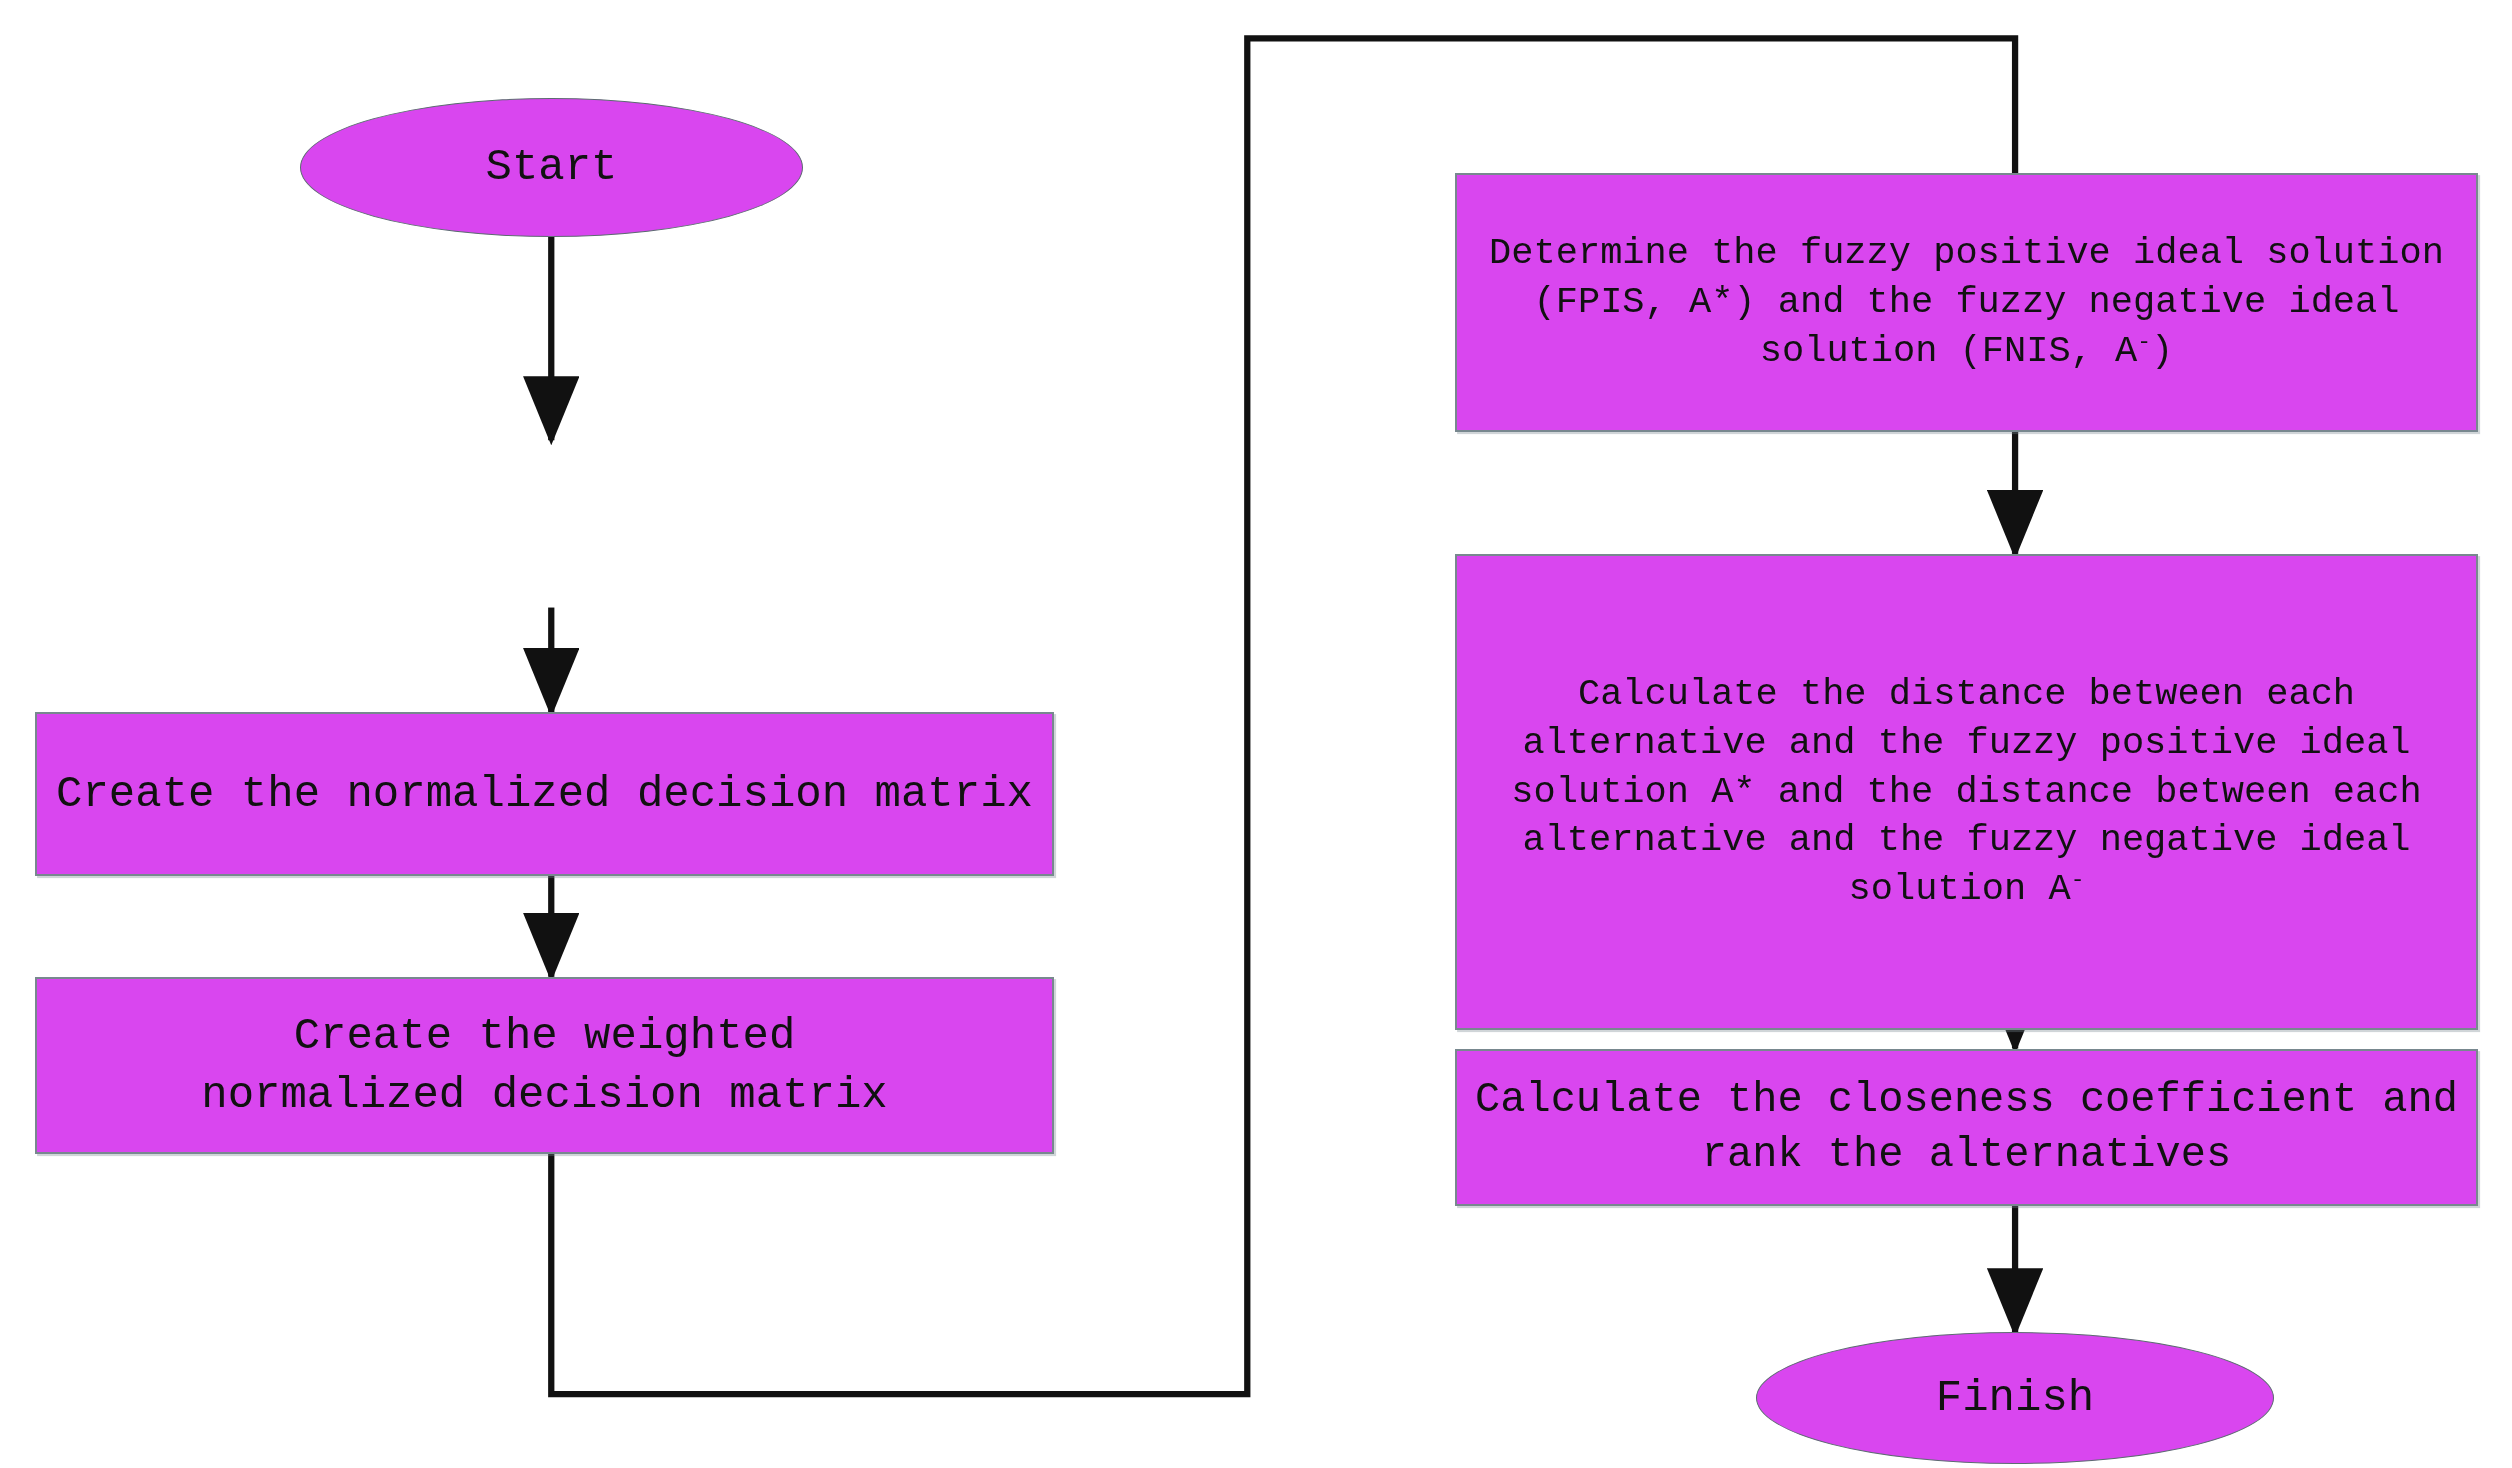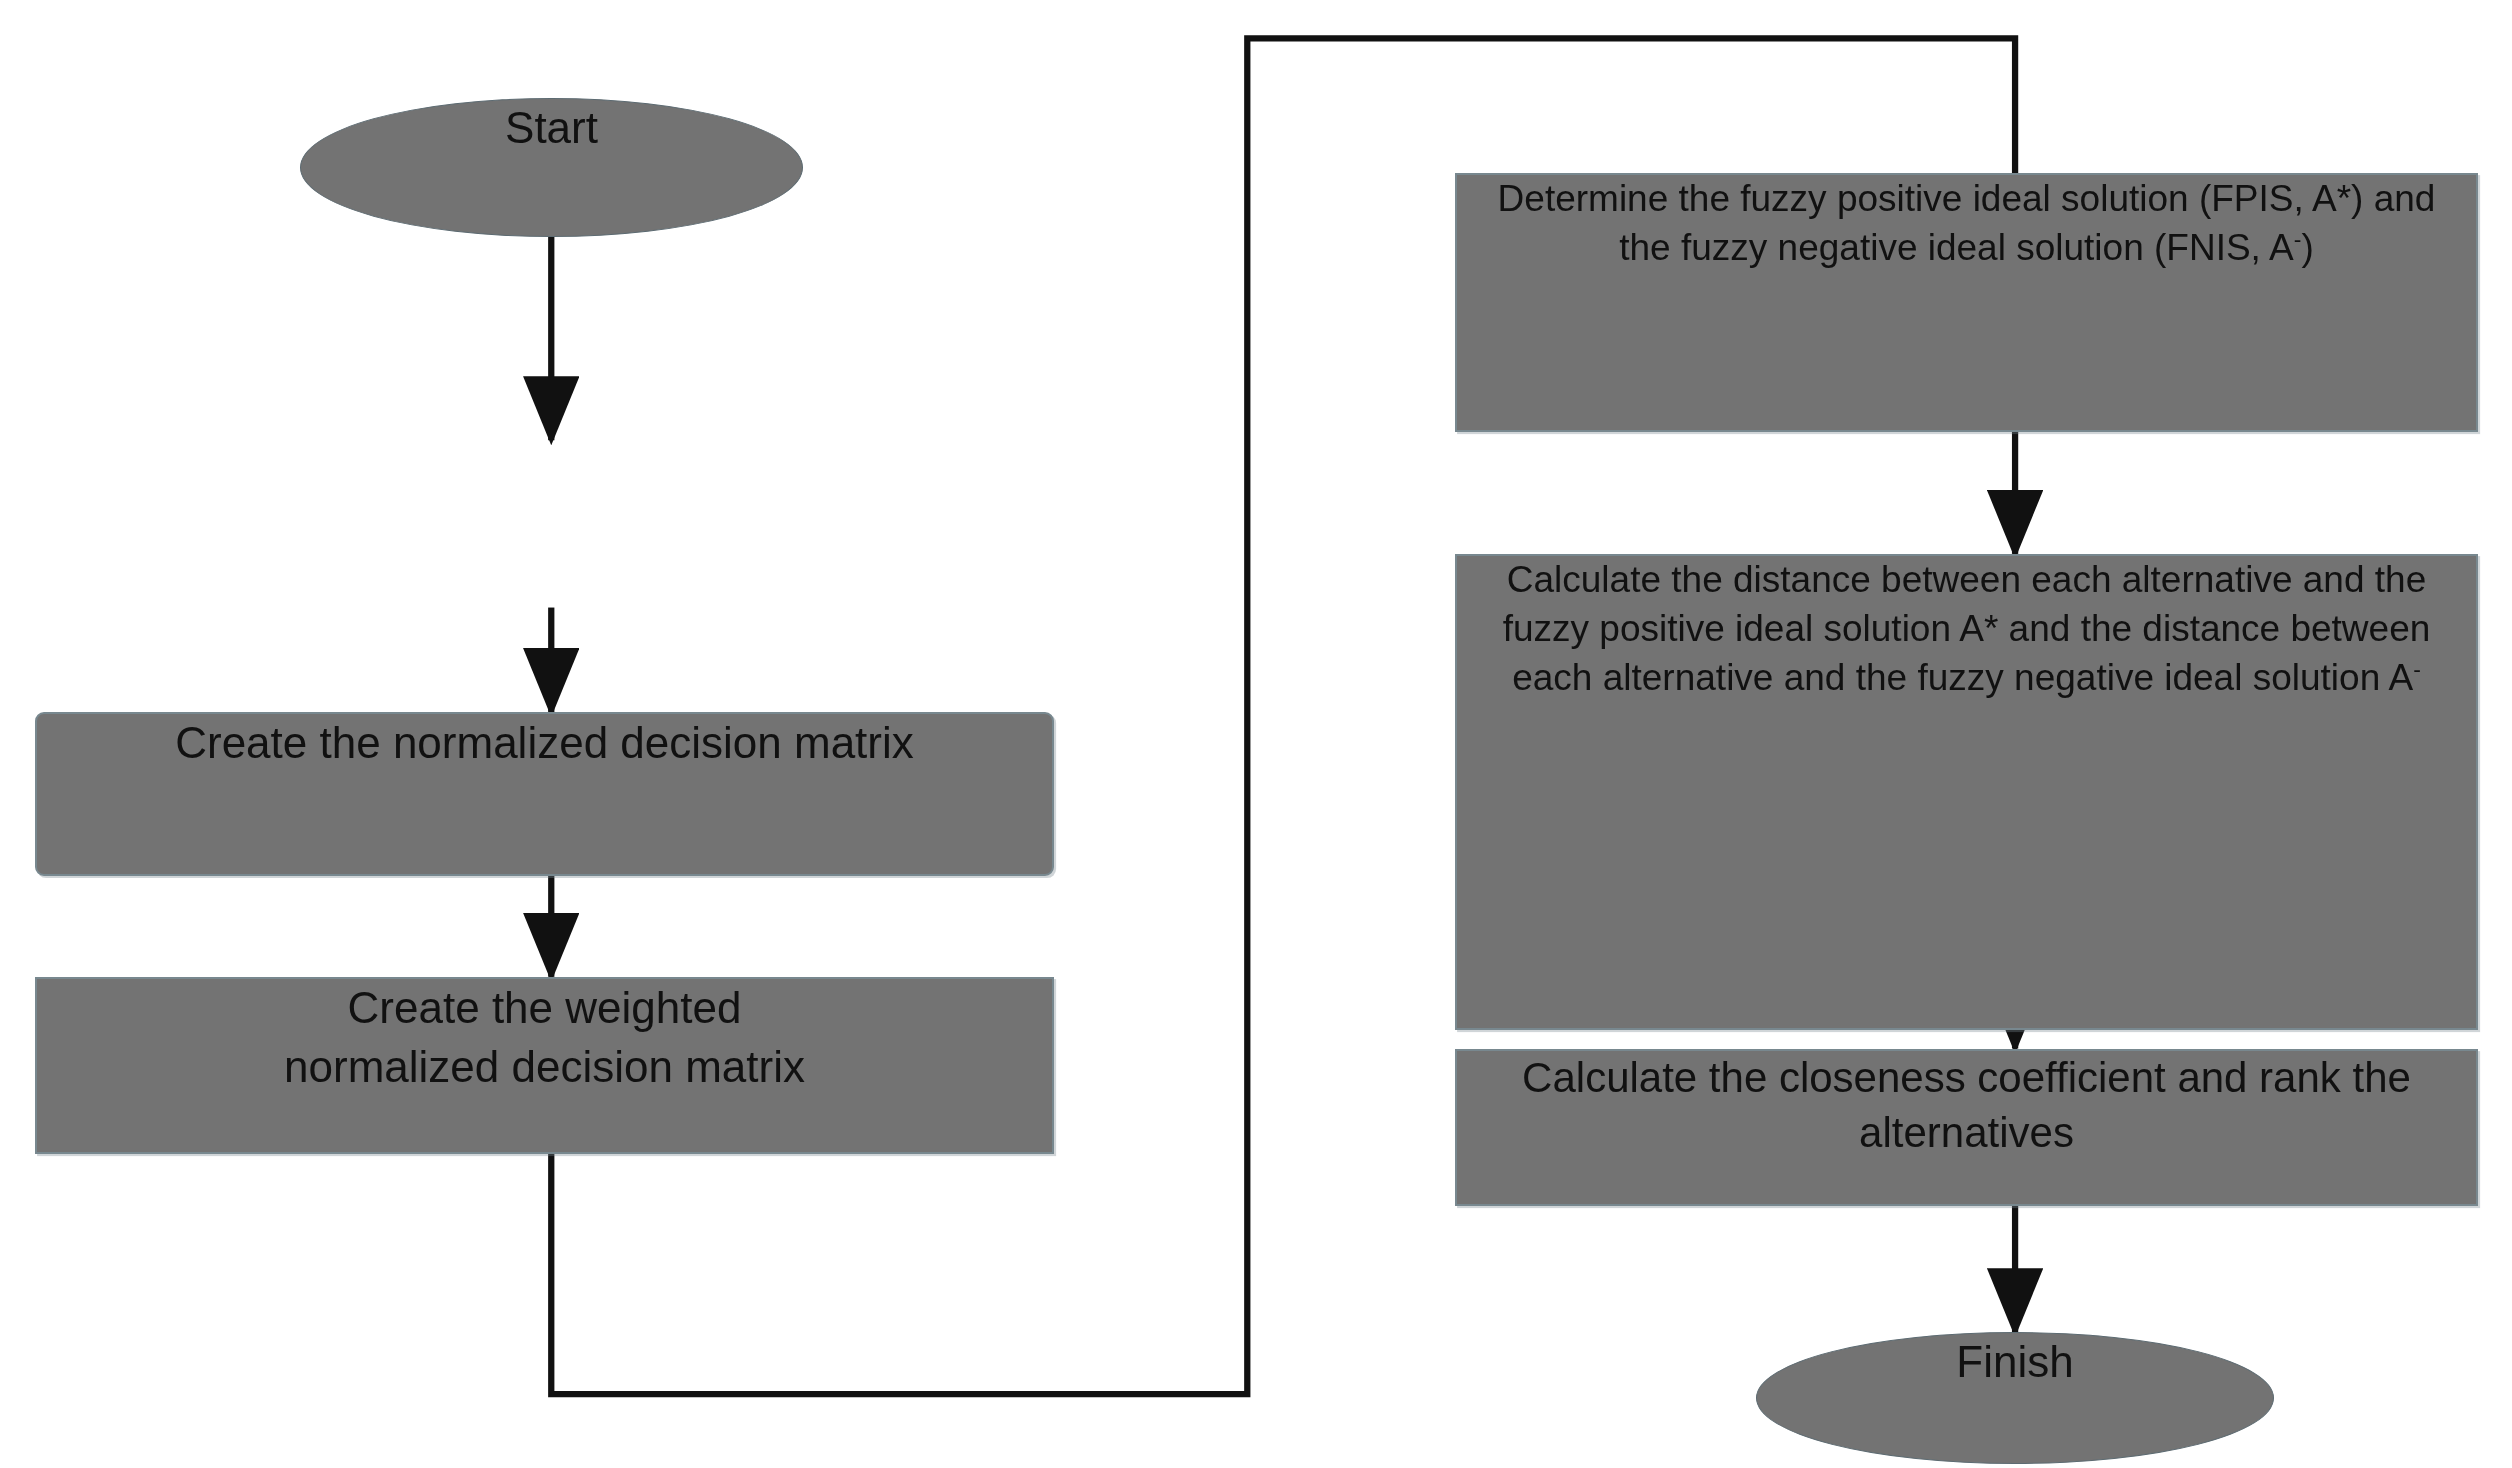--- a/index.html
+++ b/index.html
@@ -24,25 +24,26 @@
     left: 0;
     top: 0;
     width: 2512px;
     height: 1468px;
     pointer-events: none;
   }
   .node {
     position: absolute;
     box-sizing: border-box;
     display: flex;
-    align-items: flex-start;
+    align-items: center;
     justify-content: center;
     text-align: center;
     color: #111111;
-    background: #737373;
+    background: #d946ef;
+    font-family: Liberation Mono, monospace;
   }
   .node-process {
     border: 2.1px solid #78888f;
     box-shadow: 2.1px 2.1px 0 rgba(120,136,143,0.35);
   }
   .node-terminator {
     border: 1.4px solid #5d6b72;
     border-radius: 50%;
   }
   .node-label {
@@ -86,21 +87,21 @@
     <line x1="2892" y1="1330" x2="2892" y2="1505" stroke="#111111" stroke-width="9" marker-end="url(#arrowhead)"></line>
 
     <line x1="2892" y1="1730" x2="2892" y2="1912" stroke="#111111" stroke-width="9" marker-end="url(#arrowhead)"></line>
   </svg>
 
   <div class="node node-terminator" style="left:300px; top:98px; width:503px; height:139px;">
     <span class="node-label fs-63">Start</span>
   </div>
 
 
-  <div class="node node-process" style="left:35px; top:712px; width:1019px; height:164px;border-radius:9px;">
+  <div class="node node-process" style="left:35px; top:712px; width:1019px; height:164px;">
     <span class="node-label fs-63">Create the normalized decision matrix</span>
   </div>
 
   <div class="node node-process" style="left:35px; top:977px; width:1019px; height:177px;">
     <span class="node-label fs-63">Create the weighted
 normalized decision matrix</span>
   </div>
 
   <div class="node node-process" style="left:1455px; top:173px; width:1023px; height:259px;">
     <span class="node-label fs-62"><span>Determine the fuzzy positive ideal solution (FPIS, A*) and the fuzzy negative ideal solution (FNIS, A</span><sup class="minus">-</sup><span>)</span></span>

